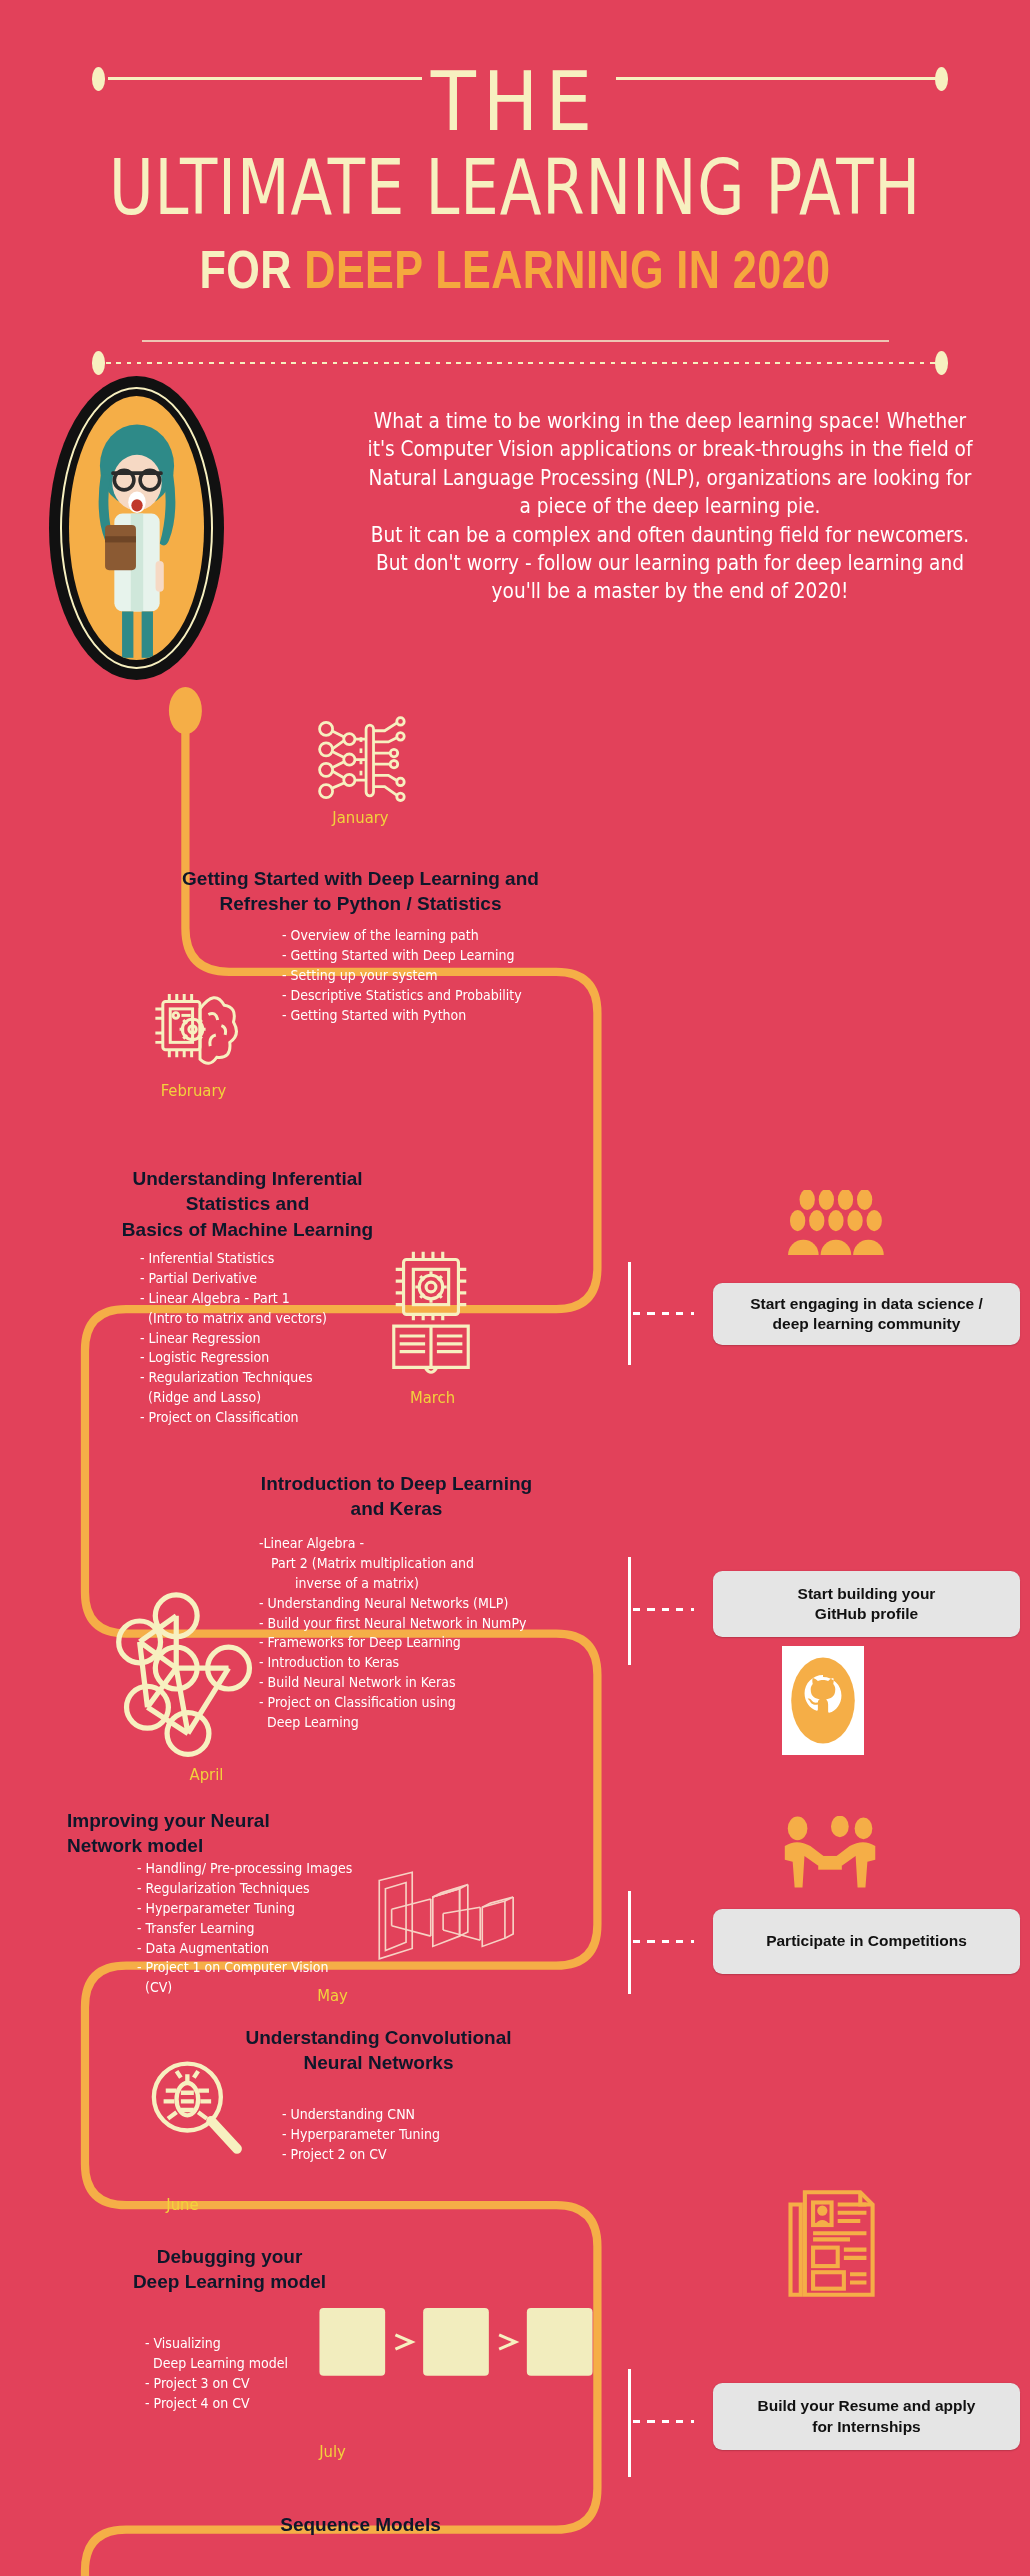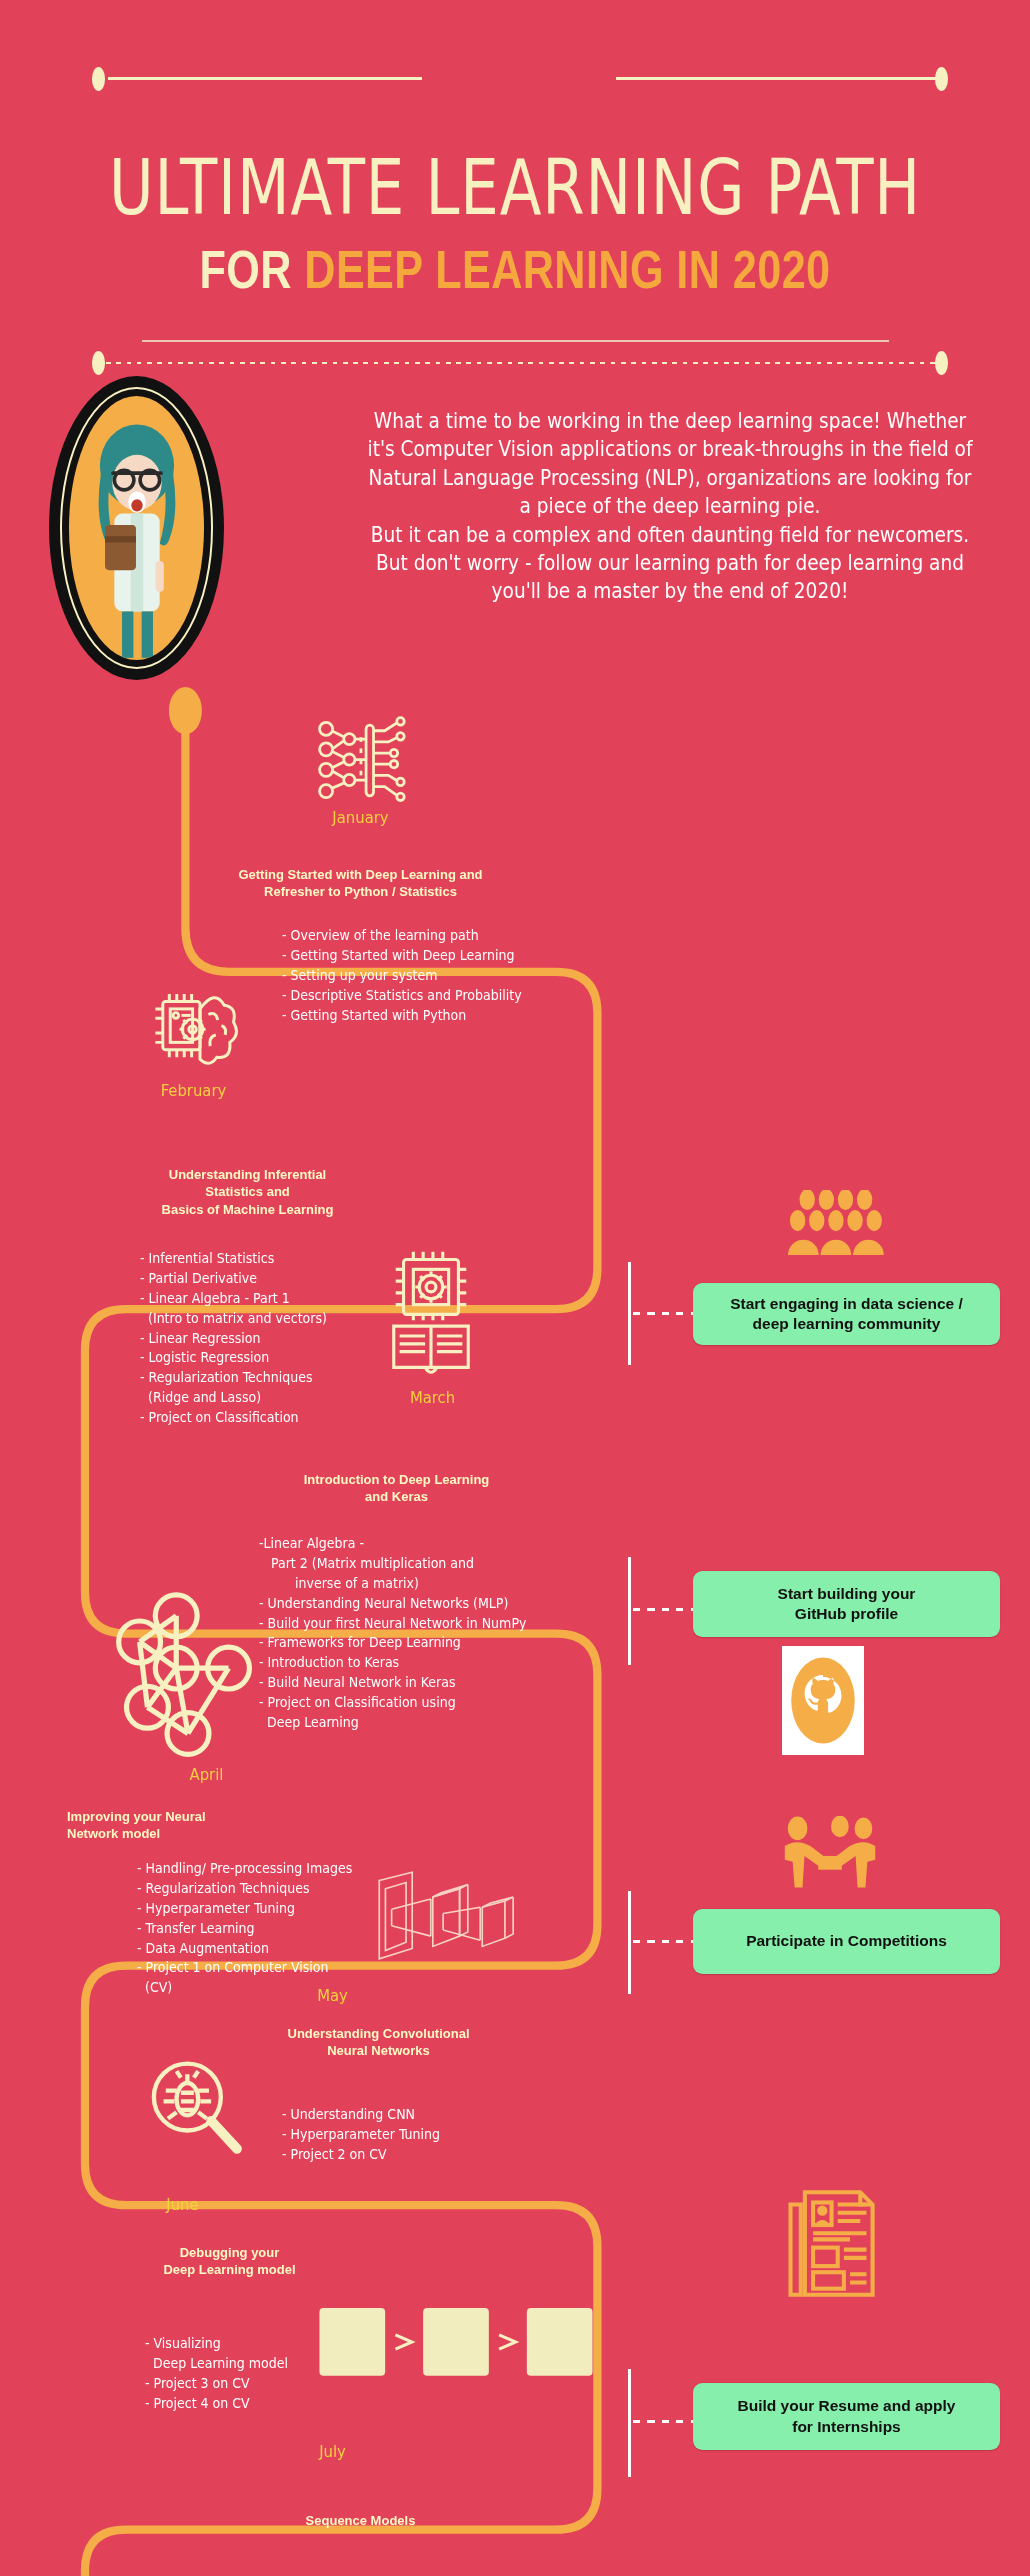--- a/index.html
+++ b/index.html
@@ -74,55 +74,57 @@
     color:#ffffff; font-size:20.6px; line-height:1.38; text-align:center;
     font-family:"DejaVu Sans Condensed","Liberation Sans", sans-serif;
   }
   .intro-text p + p { }
 
   
   .path-svg { position:absolute; left:0; top:670px; width:1030px; height:3091px; }
 
   
   .mtitle {
-    position:absolute; color:#fef9c3; font-weight:bold;
-    font-size:13px; line-height:1.34; text-align:center;
+    position:absolute; color:#0f172a; font-weight:bold;
+    font-size:19px; line-height:1.34; text-align:center;
   }
   .mlabel {
     position:absolute; color:#F2D23C; font-size:16.5px; text-align:center;
     font-family:"DejaVu Sans Condensed","Liberation Sans", sans-serif;
   }
   .mlist {
     position:absolute; color:#FFFFFF; font-size:14px; line-height:1.42;
     font-family:"DejaVu Sans Condensed","Liberation Sans", sans-serif;
   }
   .mlist div { white-space:pre; }
 
   
   .callout {
-    position:absolute; background:#86efac; border-radius:9.3px;
+    position:absolute; background:#e5e5e5; border-radius:9.3px;
     display:flex; align-items:center; justify-content:center; text-align:center;
     color:#111; font-weight:bold; font-size:15.5px; line-height:1.3;
     padding:5.2px 12.4px;
     box-shadow:0 0.5px 1.5px rgba(0,0,0,.18);
+    margin-left:20px;
   }
   .tick { position:absolute; width:2.6px; background:#fff; }
   .dash { position:absolute; height:2.6px;
           background:repeating-linear-gradient(to right,#fff 0 7.2px,transparent 7.2px 14.4px); }
 </style>
 </head>
 <body>
 
 <div class="page">
 
   <div class="hdr">
     <div class="rule-top l"></div>
     <div class="rule-top r"></div>
     <div class="dot tl"></div>
     <div class="dot tr"></div>
+    <div class="hdr-title1">THE</div>
     <div class="hdr-title2">ULTIMATE LEARNING PATH</div>
     <div class="hdr-title3"><span>FOR </span><span class="accent">DEEP LEARNING IN 2020</span></div>
     <div class="rule-thin"></div>
     <div class="dot bl"></div>
     <div class="dot br"></div>
     <div class="rule-dotted"></div>
   </div>
 
   <div class="avatar-wrap">
     <div class="avatar-outer"></div>

